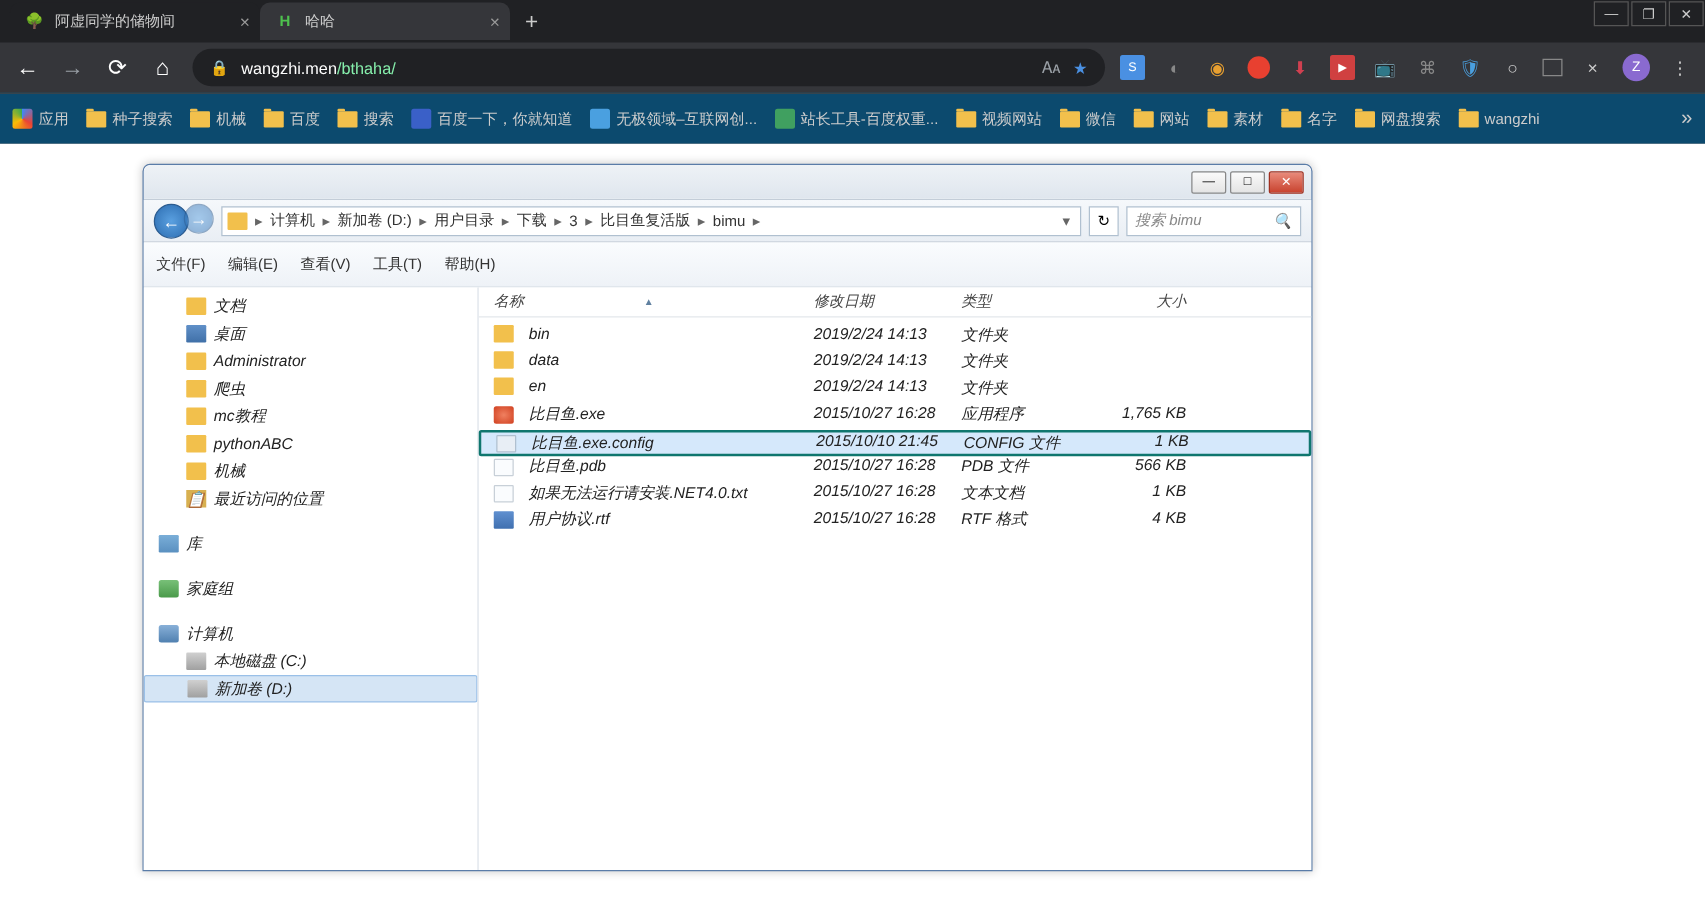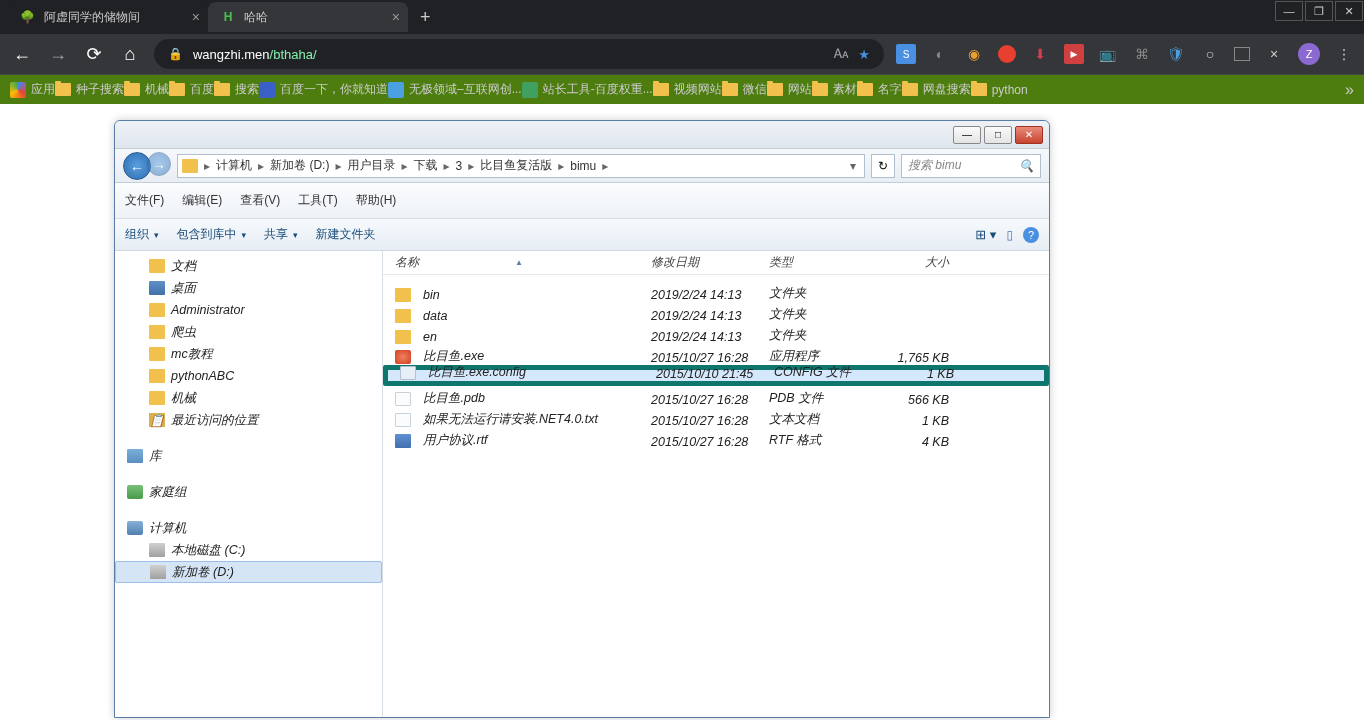--- a/index.html
+++ b/index.html
@@ -18,21 +18,21 @@
 
 .browser-toolbar { background: #35363a; height: 40px; display: flex; align-items: center; padding: 0 10px; gap: 12px; }
 .nav-btn { color: #9aa0a6; font-size: 18px; width: 24px; text-align: center; }
 .nav-btn.active { color: #fff; }
 .url-bar { flex: 1; background: #202124; border-radius: 20px; height: 30px; display: flex; align-items: center; padding: 0 14px; color: #ccc; font-size: 13px; gap: 10px; }
 .url-lock { color: #9aa0a6; font-size: 12px; }
 .url-text { flex: 1; }
 .toolbar-icons { display: flex; gap: 14px; align-items: center; }
 .tb-icon { width: 20px; height: 20px; display: flex; align-items: center; justify-content: center; font-size: 14px; }
 
-.bookmarks-bar { background: #4d7c0f; height: 30px; display: flex; align-items: center; padding: 0 10px; border-top: 1px solid #444; }
+.bookmarks-bar { background: #0c4a6e; height: 41px; display: flex; align-items: center; padding: 0 10px; gap: 14px; border-top: 1px solid #444; }
 .bm-item { display: flex; align-items: center; gap: 5px; color: #ccc; font-size: 12px; white-space: nowrap; }
 .bm-folder { width: 16px; height: 13px; background: #f2c04c; border-radius: 1px; position: relative; }
 .bm-folder::before { content: ""; position: absolute; top: -2px; left: 0; width: 6px; height: 2px; background: #f2c04c; border-radius: 1px 1px 0 0; }
 .bm-icon-generic { width: 16px; height: 16px; background: #555; border-radius: 2px; }
 .bm-more { color: #ccc; margin-left: auto; font-size: 16px; }
 
 .page-area { background: #fff; height: calc(720px - 104px); position: relative; }
 
 
 .explorer { position: absolute; left: 114px; top: 16px; width: 936px; background: #fff; border: 1px solid #5a7ca8; border-radius: 6px 6px 0 0; box-shadow: 0 0 8px rgba(0,0,0,0.2); }
@@ -72,22 +72,22 @@
 .ti-home { background: linear-gradient(#78c078,#4a9a4a); border-radius: 2px; }
 
 .files-panel { flex: 1; background: #fff; display: flex; flex-direction: column; }
 .files-header { display: flex; height: 24px; align-items: center; border-bottom: 1px solid #e4e8ec; font-size: 12px; color: #444; padding-left: 12px; }
 .col-name { width: 256px; display: flex; align-items: center; gap: 6px; }
 .col-date { width: 118px; }
 .col-type { width: 120px; }
 .col-size { width: 70px; text-align: right; padding-right: 10px; }
 .sort-ind { font-size: 8px; color: #6080a0; }
 
-.file-row { display: flex; height: 21px; align-items: flex-end; font-size: 12.5px; color: #222; padding-left: 12px; }
-.file-row.selected { background: #d5e8fb; border: 5px solid #0f766e; border-radius: 2px; }
+.file-row { display: flex; height: 21px; align-items: flex-start; font-size: 12.5px; color: #222; padding-left: 12px; }
+.file-row.selected { background: #d5e8fb; border: 2px solid #0f766e; border-radius: 2px; }
 .fi-icon { width: 16px; height: 14px; margin-right: 6px; display: inline-block; }
 .fi-folder { background: #f2c04c; border-radius: 1px; }
 .fi-exe { background: radial-gradient(#f08060,#d04020); border-radius: 2px; }
 .fi-config { background: #e8eef5; border: 1px solid #b0c0d0; border-radius: 1px; }
 .fi-file { background: #fafcfe; border: 1px solid #c8d0d8; border-radius: 1px; }
 .fi-rtf { background: linear-gradient(#6090d0,#4070b0); border-radius: 1px; }
 </style>
 </head>
 <body>
 
@@ -191,21 +191,21 @@
   <div class="bm-item">
       <span class="bm-folder"></span>
       <span>名字</span>
     </div>
   <div class="bm-item">
       <span class="bm-folder"></span>
       <span>网盘搜索</span>
     </div>
   <div class="bm-item">
       <span class="bm-folder"></span>
-      <span>python</span>
+      <span>wangzhi</span>
     </div>
   <span class="bm-more">»</span>
 </div>
 
 <div class="page-area">
 
   <div class="explorer">
     <div class="exp-title">
       <div class="exp-btn">—</div>
       <div class="exp-btn">□</div>
@@ -244,31 +244,20 @@
     </div>
 
     <div class="exp-menu">
       <span>文件(F)</span>
       <span>编辑(E)</span>
       <span>查看(V)</span>
       <span>工具(T)</span>
       <span>帮助(H)</span>
     </div>
 
-    <div class="exp-toolbar">
-      <span class="tb-item tb-drop">组织</span>
-      <span class="tb-item tb-drop">包含到库中</span>
-      <span class="tb-item tb-drop">共享</span>
-      <span class="tb-item">新建文件夹</span>
-      <div class="tb-right">
-        <span style="font-size:13px">⊞ ▾</span>
-        <span style="color:#4a7ab0">▯</span>
-        <span style="background:#4a90e0;color:#fff;border-radius:50%;width:16px;height:16px;display:inline-flex;align-items:center;justify-content:center;font-size:11px">?</span>
-      </div>
-    </div>
 
     <div class="exp-body">
       <div class="tree-panel">
         <div class="tree-item sub">
             <span class="ti-icon ti-folder"></span>
             <span>文档</span>
           </div>
         <div class="tree-item sub">
             <span class="ti-icon ti-desktop"></span>
             <span>桌面</span>

